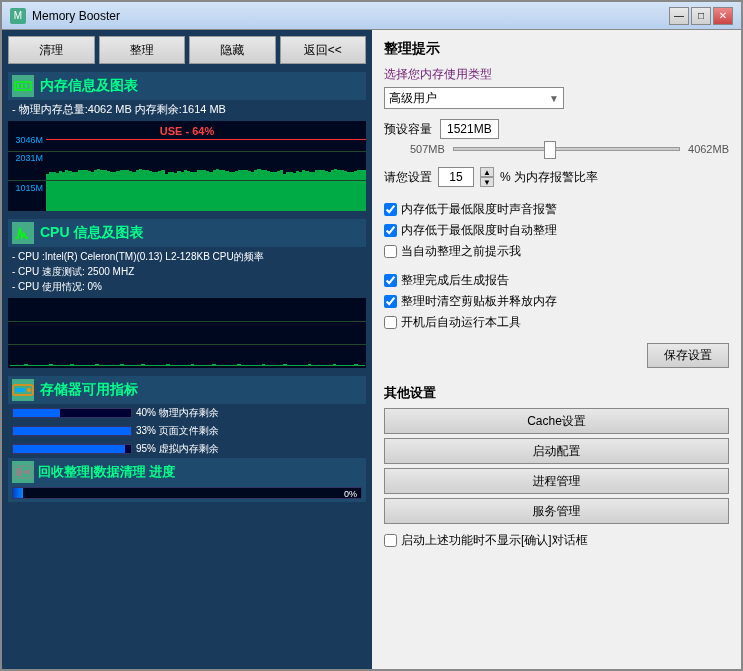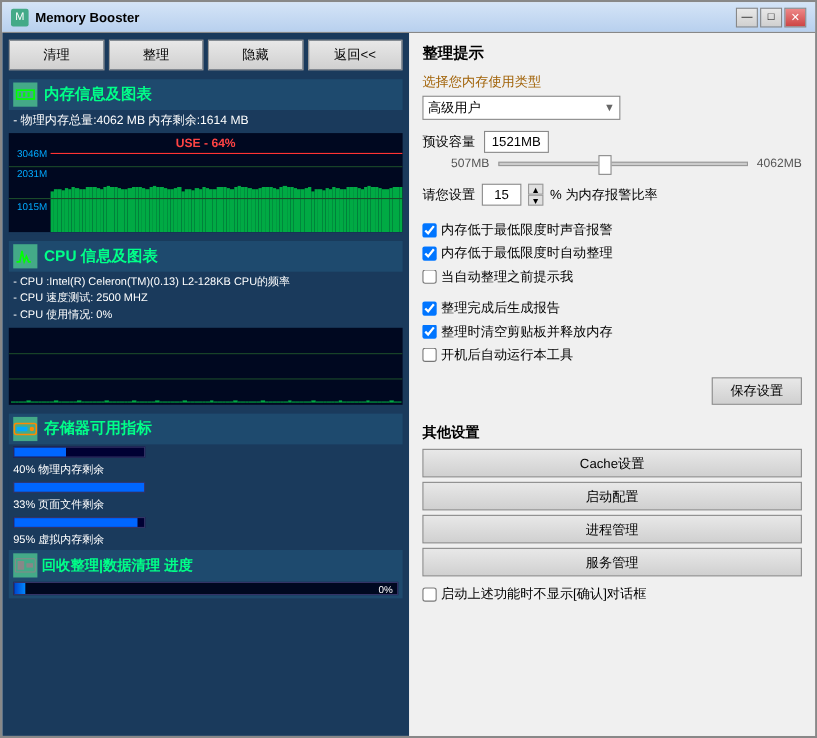--- a/index.html
+++ b/index.html
@@ -37,21 +37,20 @@
       display: flex;
       align-items: center;
       justify-content: center;
       color: white;
       font-size: 10px;
     }
     .title-bar-text {
       flex: 1;
       font-size: 12px;
       color: #000;
-      font-weight: bold;
     }
     .title-bar-controls {
       display: flex;
       gap: 2px;
     }
     .title-btn {
       width: 20px;
       height: 18px;
       background: linear-gradient(to bottom, #e8e8e8, #d0d0d0);
       border: 1px solid #888;
@@ -177,24 +176,23 @@
     }
     .storage-header {
       display: flex;
       align-items: center;
       gap: 6px;
       padding: 3px 4px;
       background: #1e4a6e;
     }
     .storage-bar-row {
       display: flex;
-      align-items: flex-start;
+      align-items: center;
       padding: 2px 4px;
       gap: 4px;
-      flex-direction: column;
     }
     .storage-bar-container {
       width: 120px;
       height: 10px;
       background: #003;
       border: 1px solid #336;
     }
     .storage-bar-fill {
       height: 100%;
       background: #0066ff;
@@ -248,21 +246,21 @@
     }
     .right-section-title {
       font-size: 14px;
       font-weight: bold;
       margin-bottom: 8px;
       color: #000;
     }
     .right-label {
       font-size: 12px;
       margin-bottom: 4px;
-      color: #a16207;
+      color: #701a75;
     }
     .select-row {
       display: flex;
       align-items: center;
       margin-bottom: 10px;
     }
     .dropdown {
       width: 180px;
       height: 22px;
       background: white;

